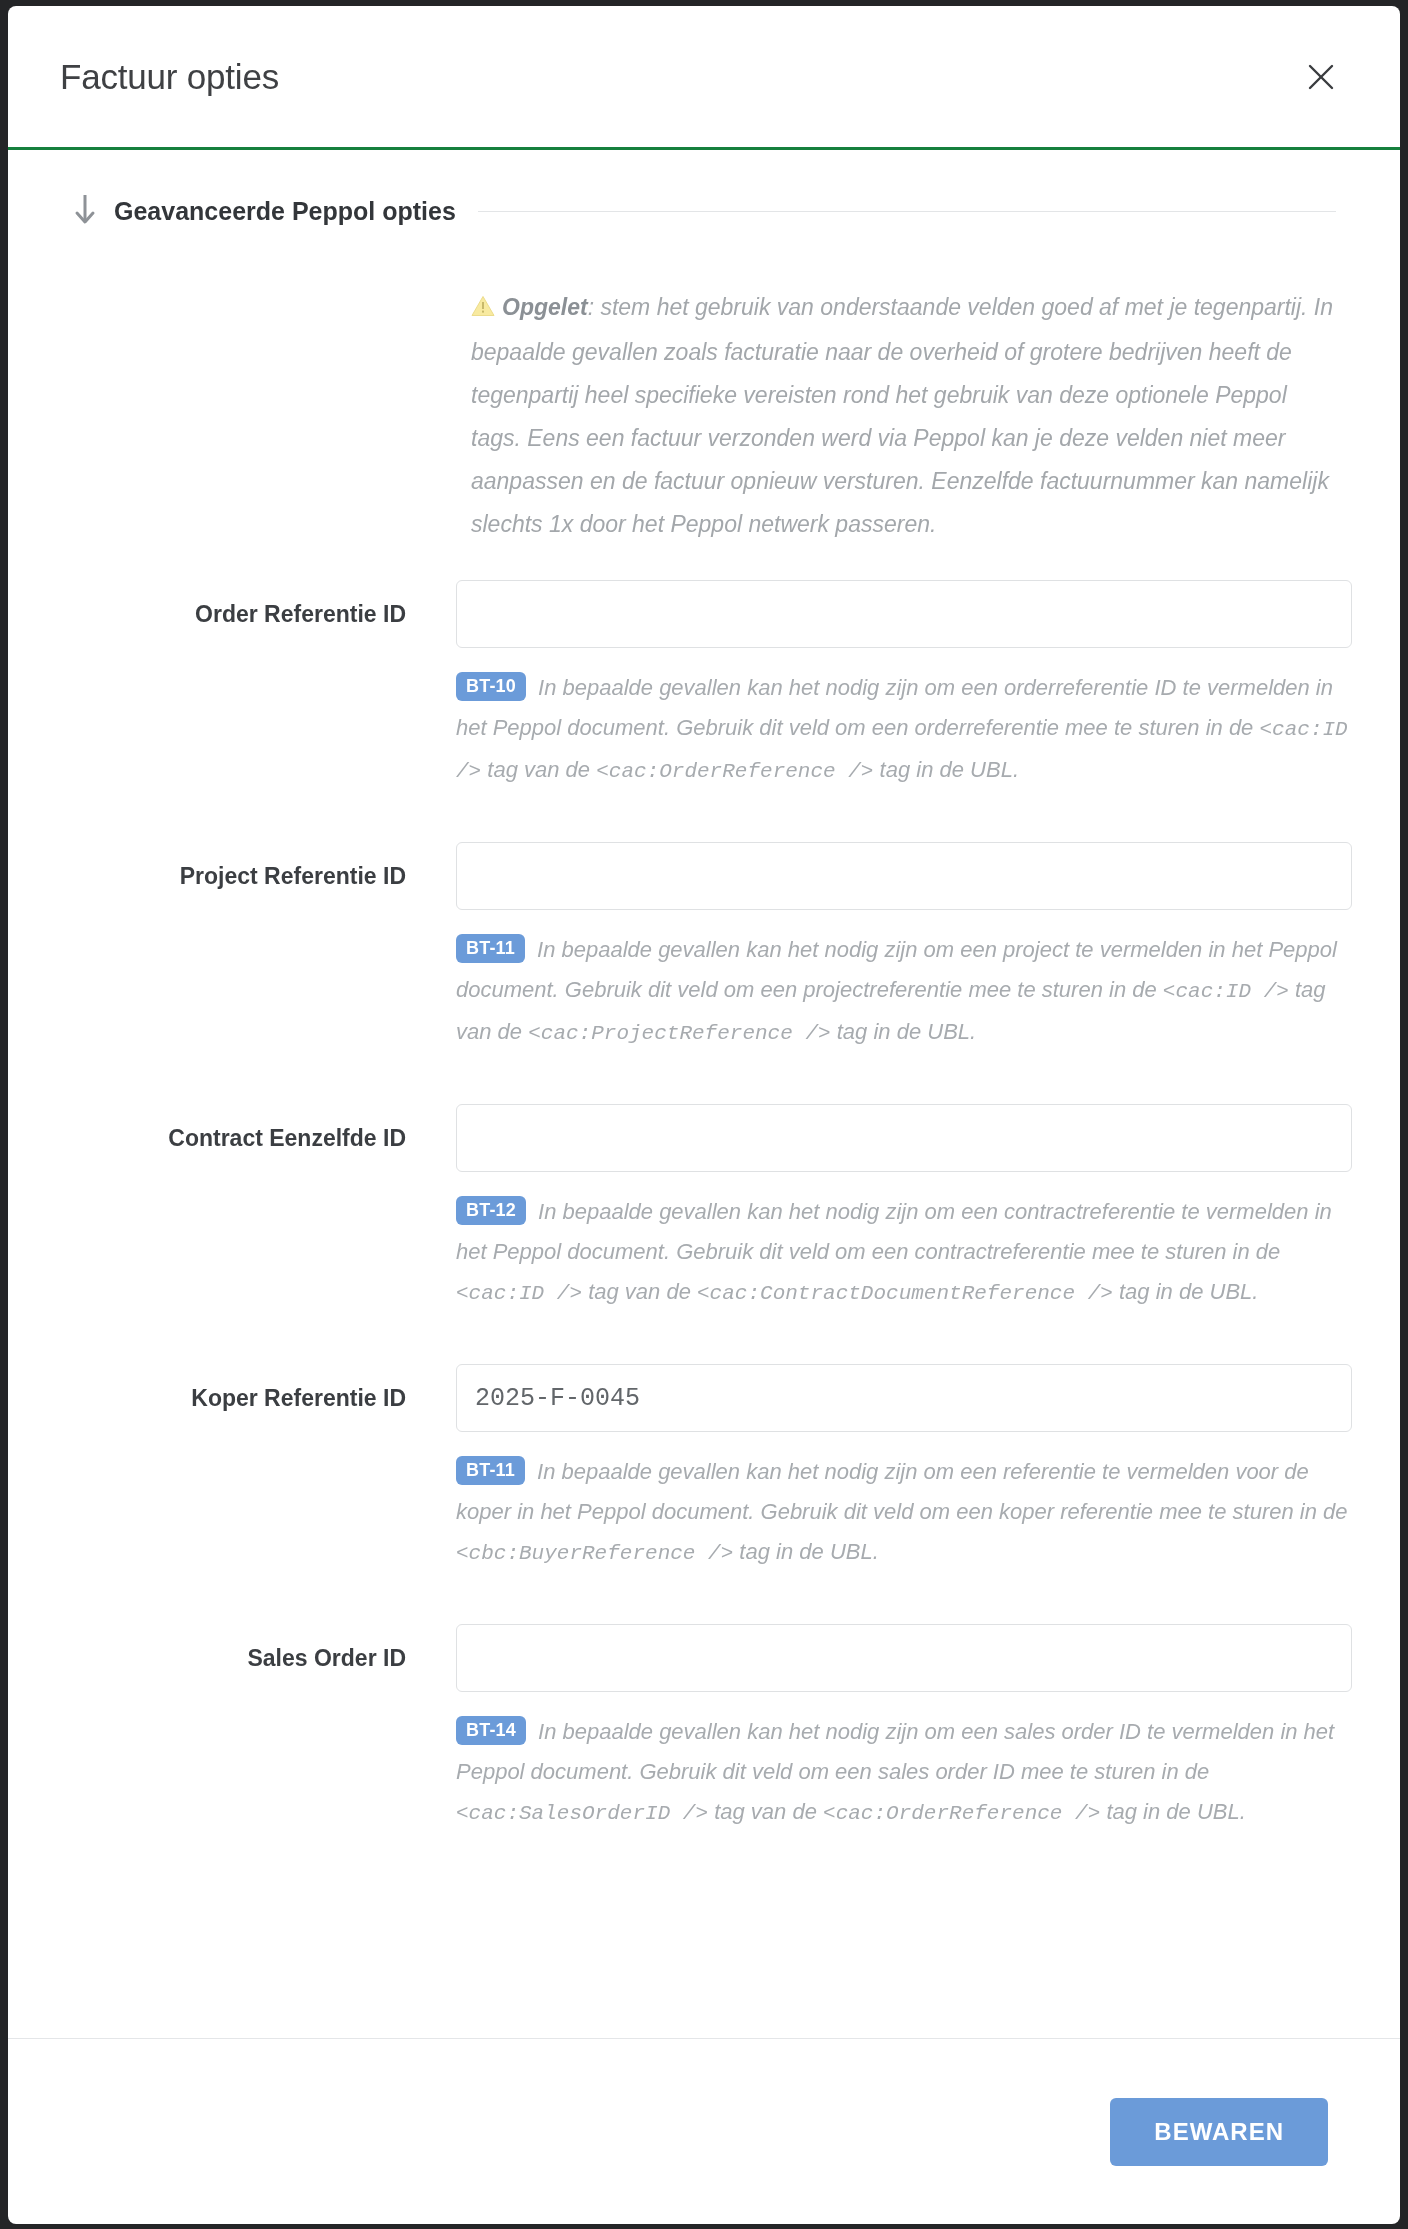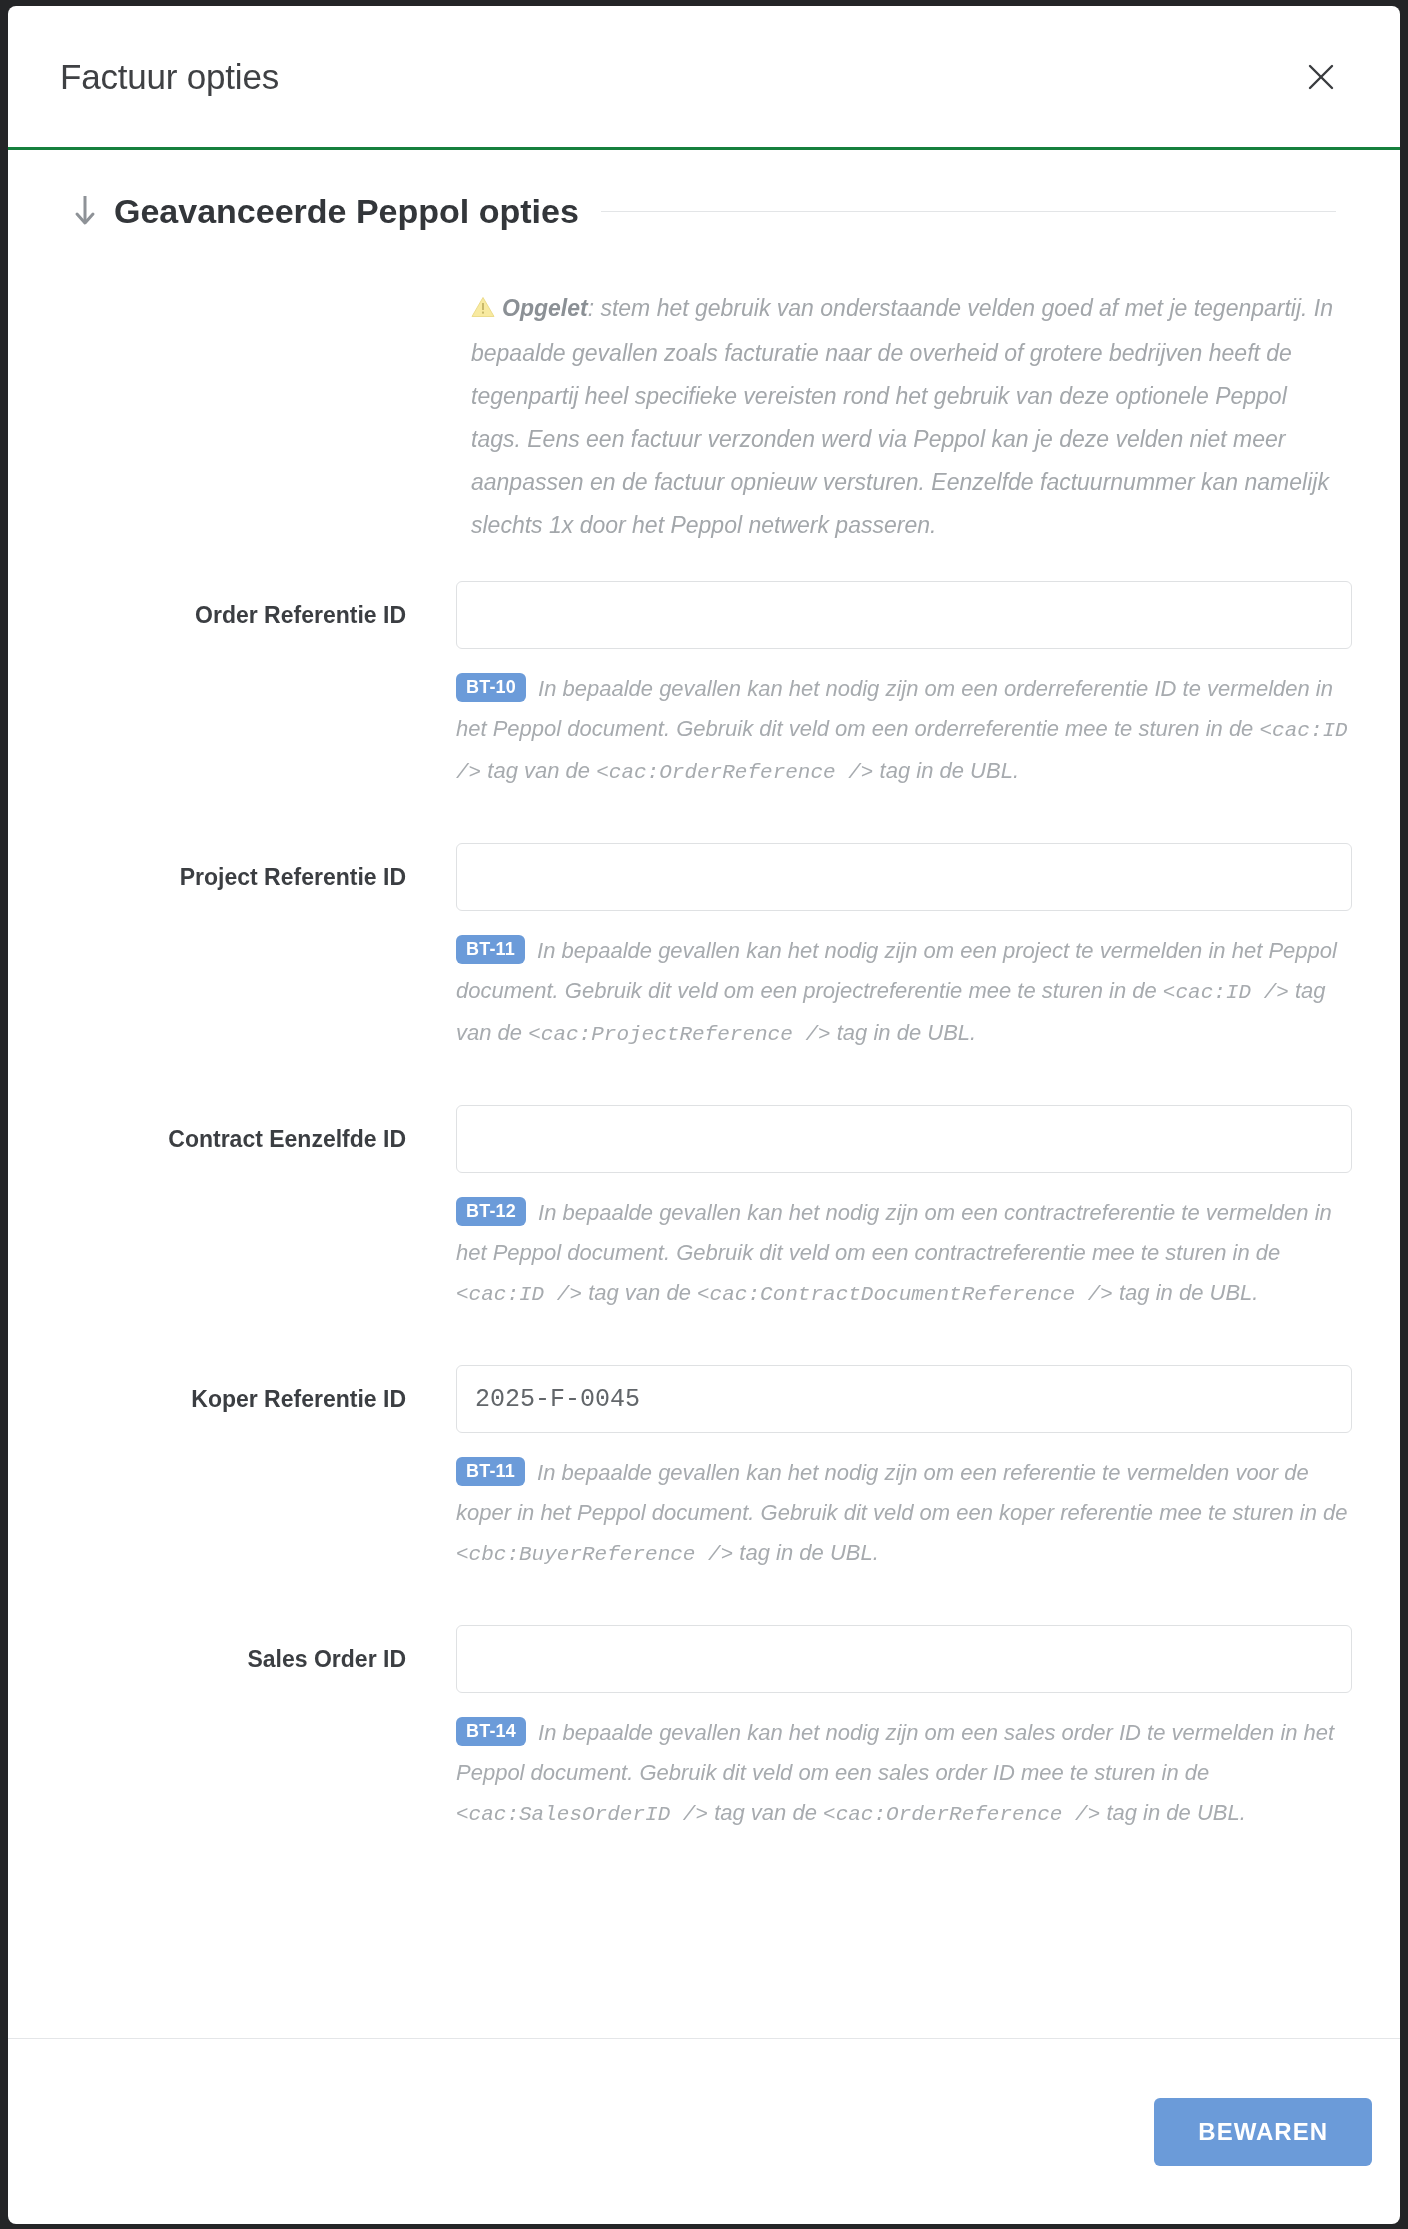--- a/index.html
+++ b/index.html
@@ -71,21 +71,21 @@
     align-items: center;
     gap: 0;
     margin-bottom: 56px;
   }
   .arrow-down-icon {
     flex: 0 0 auto;
     margin-right: 16px;
     display: block;
   }
   .section-title {
-    font-size: 34px;
+    font-size: 25px;
     font-weight: 700;
     color: #33363a;
     white-space: nowrap;
   }
   .section-rule {
     flex: 1 1 auto;
     height: 1px;
     background: #e3e5e7;
     margin-left: 22px;
   }
@@ -178,21 +178,21 @@
 
   .field-gap { height: 42px; }
 
   
   .modal-footer {
     flex: 0 0 186px;
     border-top: 1px solid #e4e6e8;
     display: flex;
     align-items: center;
     justify-content: flex-end;
-    padding-right: 28px;
+    padding-right: 72px;
   }
   .save-btn {
     background: #6b9bd9;
     color: #ffffff;
     border: none;
     border-radius: 6px;
     font-family: "Liberation Sans", sans-serif;
     font-size: 24px;
     font-weight: 700;
     letter-spacing: 1px;

